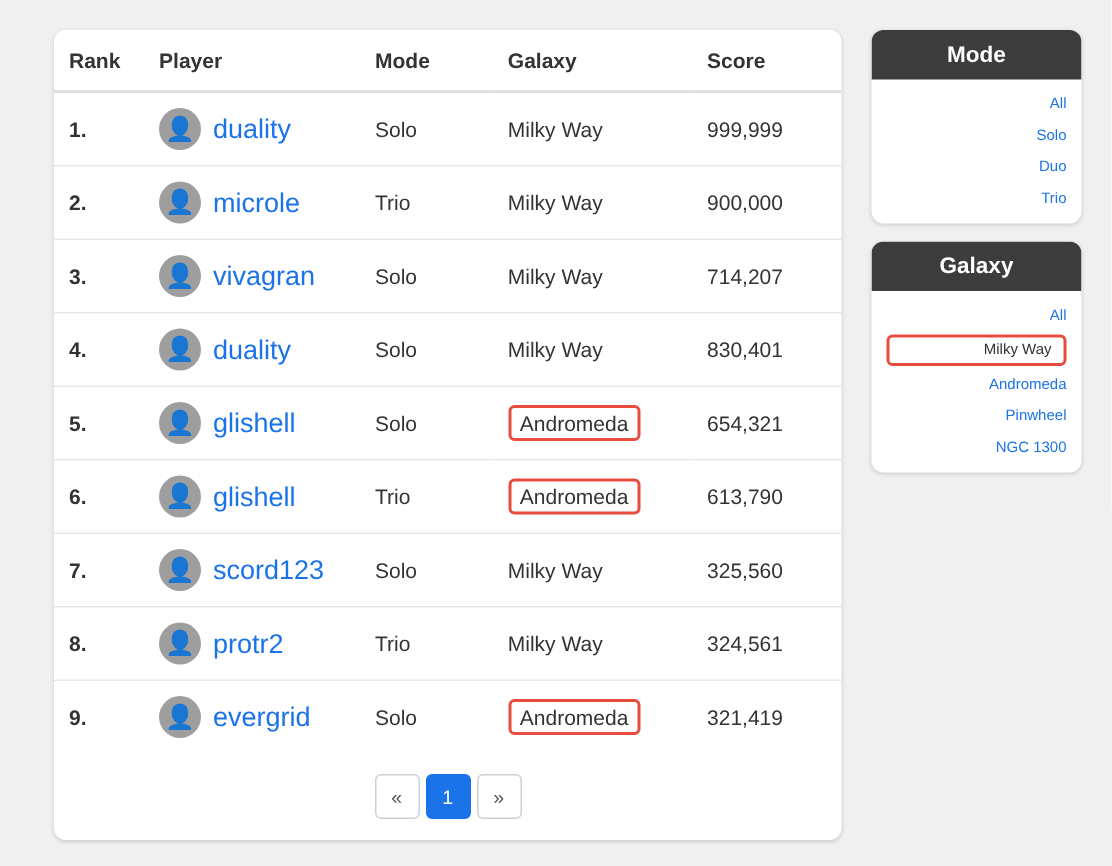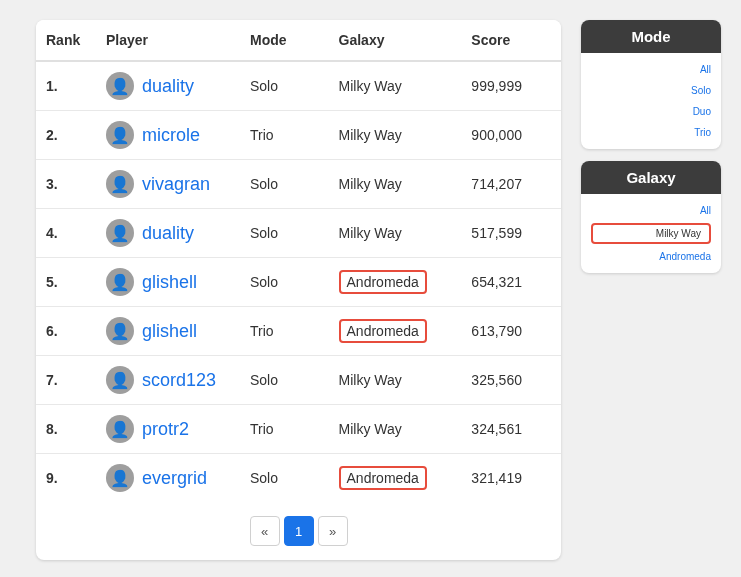--- a/index.html
+++ b/index.html
@@ -211,21 +211,21 @@
           <tr>
             <td class="td-rank">4.</td>
             <td class="td-player">
               <div class="player-cell">
                 <div class="avatar" style="font-size: 16px;">👤</div>
                 <a href="#" class="player-name">duality</a>
               </div>
             </td>
             <td class="td-mode">Solo</td>
             <td class="td-galaxy">Milky Way</td>
-            <td class="td-score">517,599</td>
+            <td class="td-score">830,401</td>
           </tr>
           <tr>
             <td class="td-rank">5.</td>
             <td class="td-player">
               <div class="player-cell">
                 <div class="avatar" style="font-size: 16px;">👤</div>
                 <a href="#" class="player-name">glishell</a>
               </div>
             </td>
             <td class="td-mode">Solo</td>
@@ -300,16 +300,18 @@
           <div class="side-panel-item">Trio</div>
         </div>
     </div>
 
     <div class="side-panel">
       <div class="side-panel-header">Galaxy</div>
       <div class="side-panel-items" id="galaxy-items">
           <div class="side-panel-item">All</div>
           <div class="side-panel-item selected">Milky Way</div>
           <div class="side-panel-item">Andromeda</div>
+          <div class="side-panel-item">Pinwheel</div>
+          <div class="side-panel-item">NGC 1300</div>
         </div>
     </div>
   </div>
 </div>
 
 </body></html>

